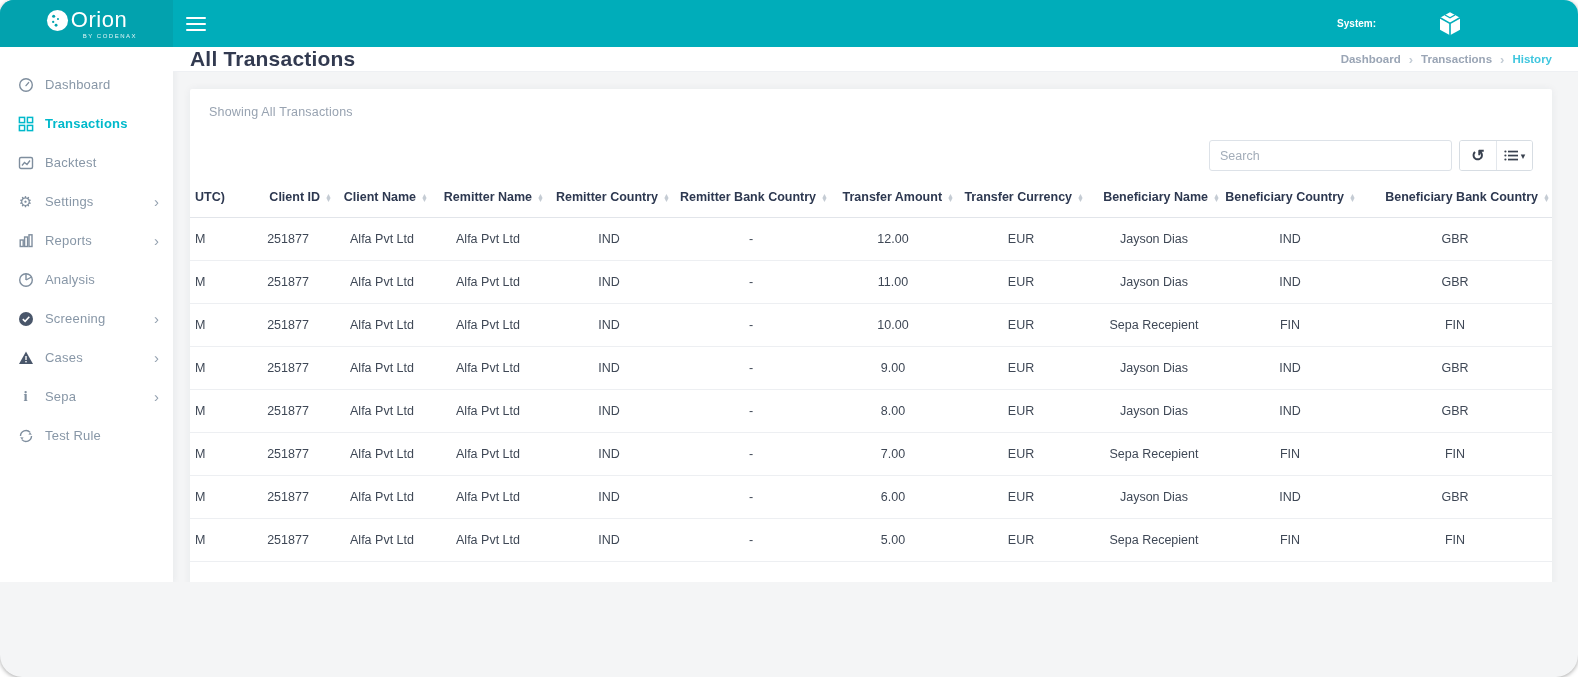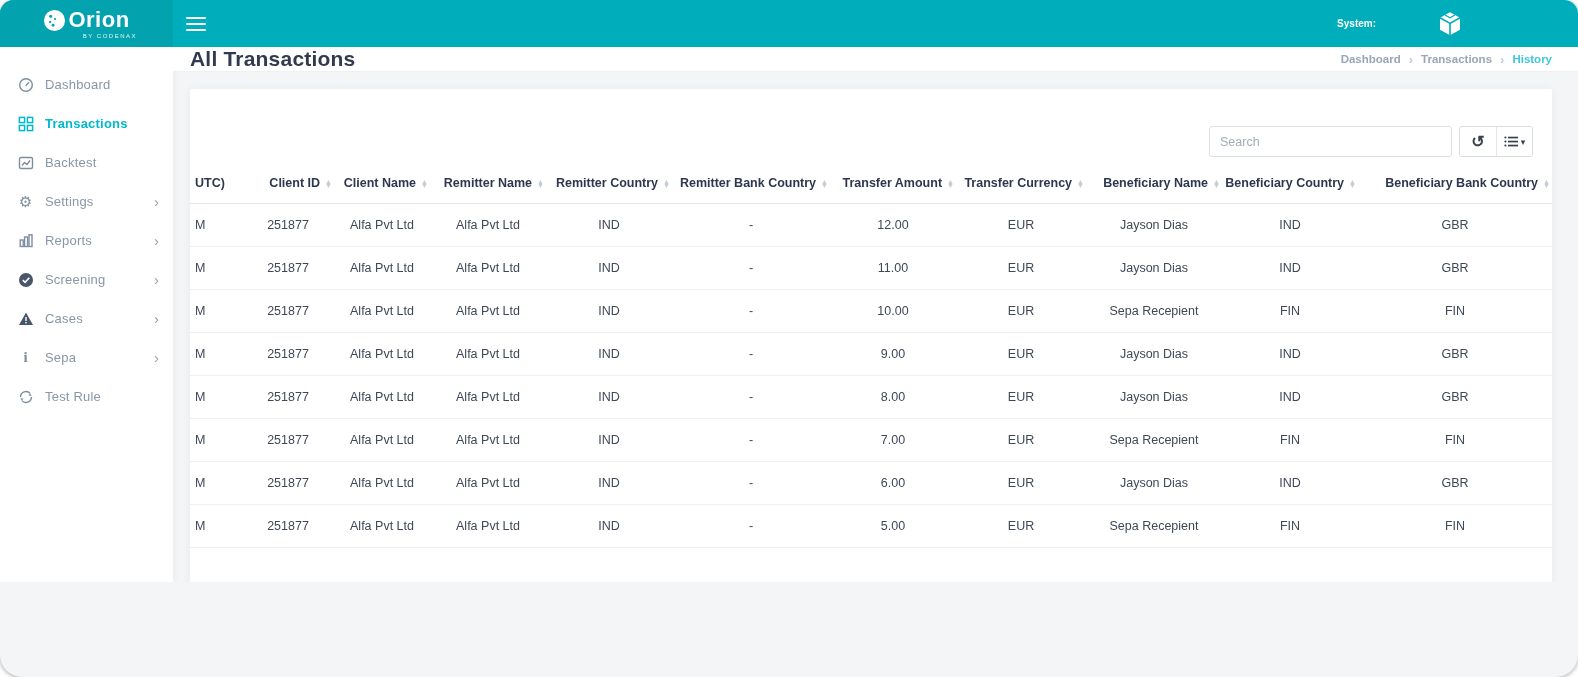--- a/index.html
+++ b/index.html
@@ -11,21 +11,21 @@
   .window{
     position:relative; width:1578px; height:677px; overflow:hidden;
     border-radius:14px 14px 22px 22px; background:#f4f5f6;
     box-shadow:0 1px 4px rgba(0,0,0,.35);
   }
   
   .topbar{ position:relative; height:47px; background:var(--accent); display:flex; align-items:center; }
   .logo-block{ width:173px; height:47px; background:var(--accent-dark); display:flex; flex-direction:column; align-items:center; justify-content:center; cursor:pointer; }
   .logo-row{ display:flex; align-items:center; gap:2px; }
   .logo-o{ width:23px; height:23px; }
-  .logo-text{ color:#fff; font-size:22px; font-weight:bold; letter-spacing:.5px; line-height:1; }
+  .logo-text{ color:#fff; font-size:22px; font-weight:normal; letter-spacing:.5px; line-height:1; }
   .logo-byline{ color:#e2f6f7; font-size:6px; letter-spacing:1.5px; text-transform:uppercase; align-self:flex-end; margin-right:36px; margin-top:1px; }
   .hamburger{ margin-left:13px; width:20px; cursor:pointer; display:flex; flex-direction:column; gap:4px; }
   .hamburger span{ display:block; height:2px; background:#fff; border-radius:1px; }
   .topbar-right{ margin-left:auto; display:flex; align-items:center; }
   .system-label{ color:#fff; font-size:10px; font-weight:bold; }
   .cube-wrap{ margin-left:58px; margin-right:112px; width:32px; height:32px; cursor:pointer; display:flex; align-items:center; justify-content:center; }
   
   .body{ display:flex; height:535px; overflow:hidden; }
   .sidebar{ width:173px; background:#fff; box-shadow:2px 0 6px rgba(40,60,80,.05); padding-top:18px; flex:none; }
   .side-item{ display:flex; align-items:center; height:39px; padding:0 14px 0 17px; cursor:pointer; color:var(--side-text); font-size:13px; }
@@ -146,20 +146,30 @@
                 <rect x="2.2" y="7" width="3" height="6.5"></rect>
                 <rect x="6.6" y="4" width="3" height="9.5"></rect>
                 <rect x="11" y="1.8" width="3" height="11.7"></rect>
               </g>
             </svg>
           </span>
           <span class="s-label">Reports</span>
           <span class="s-chevron">›</span>
         </div>
         <div class="side-item">
+          <span class="s-icon">
+            <svg width="16" height="16" viewBox="0 0 16 16">
+              <circle cx="8" cy="8" r="6.3" fill="none" stroke="currentColor" stroke-width="1.4"></circle>
+              <line x1="8" y1="8" x2="8" y2="1.7" stroke="currentColor" stroke-width="1.4"></line>
+              <line x1="8" y1="8" x2="13.5" y2="5" stroke="currentColor" stroke-width="1.4"></line>
+            </svg>
+          </span>
+          <span class="s-label">Analysis</span>
+        </div>
+        <div class="side-item">
           <span class="s-icon dark">
             <svg width="16" height="16" viewBox="0 0 16 16">
               <circle cx="8" cy="8" r="7" fill="currentColor"></circle>
               <polyline points="4.8,8.2 7.1,10.4 11.3,5.8" fill="none" stroke="#fff" stroke-width="1.6"></polyline>
             </svg>
           </span>
           <span class="s-label">Screening</span>
           <span class="s-chevron">›</span>
         </div>
         <div class="side-item">
@@ -200,20 +210,21 @@
             <span class="crumb">Dashboard</span>
             <span class="crumb-sep">›</span>
             <span class="crumb">Transactions</span>
             <span class="crumb-sep">›</span>
             <span class="crumb current">History</span>
           </div>
       </div>
 
       <div class="content">
         <div class="card">
+          <div class="card-caption">Showing All Transactions</div>
 
           <div class="toolbar">
             <input class="search-input" type="text" placeholder="Search" style="">
             <div class="btn-group">
               <button class="tool-btn">
                 <span class="hist-glyph">↺</span>
               </button>
               <button class="tool-btn">
                 <svg width="14" height="13" viewBox="0 0 14 13">
                   <circle cx="1.4" cy="2.5" r="1.1" fill="#39414f"></circle>

